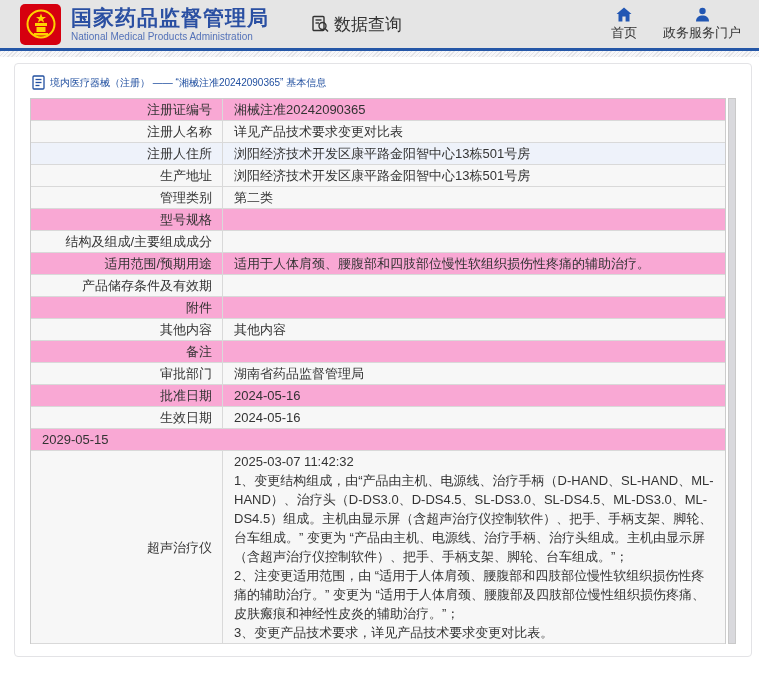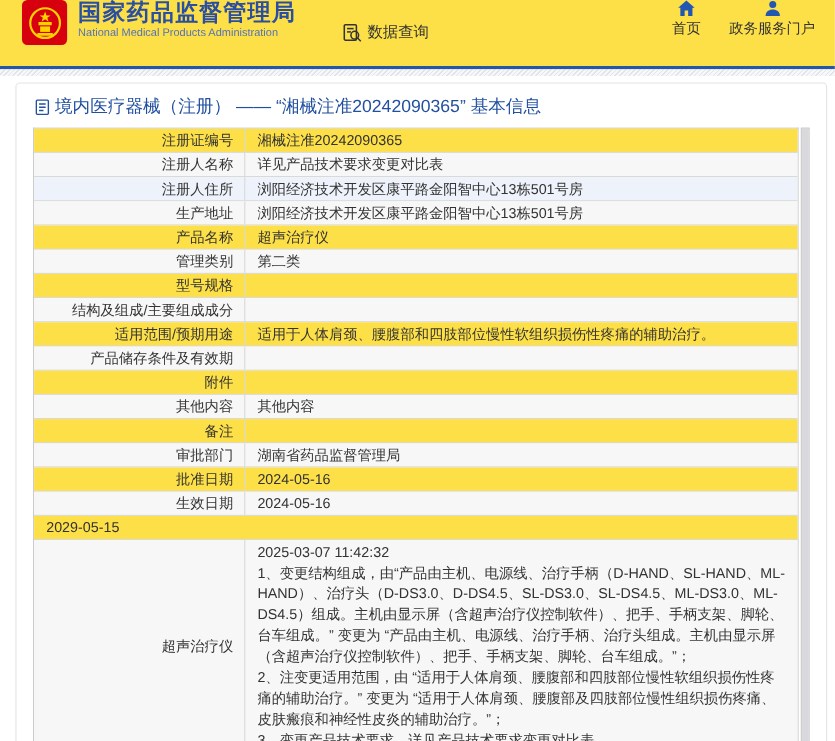--- a/index.html
+++ b/index.html
@@ -6,42 +6,43 @@
   html,body { width: 759px; height: 674px; }
   body {
     font-family: "Liberation Sans", "DejaVu Sans", sans-serif;
     background: #ffffff;
     color: #333;
     font-size: 13px;
     overflow: hidden;
   }
   
   .header {
-    height: 60px;
+    height: 48px;
     display: flex;
+    align-items: center;
     padding: 0 18px 0 20px;
-    background: #fde047;
+    background: #e5e5e5;
   }
   .logo {
     width: 41px; height: 41px;
     background: #d6000f;
     border-radius: 5px;
     display: flex; align-items: center; justify-content: center;
     flex: 0 0 auto;
   }
   .brand { margin-left: 10px; line-height: 1.1; }
   .brand-cn {
     font-size: 21px; font-weight: bold; color: #2a4fa2; letter-spacing: 1px;
     white-space: nowrap;
   }
   .brand-en { font-size: 10px; color: #5472b8; margin-top: 2px; white-space: nowrap; }
   .query {
     margin-left: 42px;
     display: flex; align-items: center; gap: 4px;
-    font-size: 14px; color: #333;
+    font-size: 17px; color: #333;
   }
   .spacer { flex: 1; }
   .topnav { display: flex; gap: 26px; align-items: flex-start; }
   .topnav-item {
     display: flex; flex-direction: column; align-items: center; gap: 2px;
     cursor: pointer;
   }
   .topnav-item .nav-label { font-size: 13px; color: #333; white-space: nowrap; }
   
   .top-rule { height: 3px; background: #2557a7; }
@@ -53,32 +54,32 @@
   .content-box {
     margin: 6px 7px 0 14px;
     width: 738px;
     border: 1px solid #e3e3e6;
     border-radius: 4px;
     background: #fff;
     padding: 9px 15px 12px 15px;
   }
   .breadcrumb {
     display: flex; align-items: center; gap: 5px;
-    color: #2250a0; font-size: 16px;
+    color: #2250a0; font-size: 10px;
     padding: 2px 0 8px 2px;
     white-space: nowrap;
   }
   
   .table-wrap { position: relative; padding-right: 10px; }
   .info-table { border: 1px solid #cccccc; border-bottom: none; }
   .info-row {
     display: flex;
     align-items: center;
     border-bottom: 1px solid #d9d9d9;
-    background: #fde047;
+    background: #f9a8d4;
     min-height: 21px;
   }
   .info-row.alt { background: #f7f7f7; }
   .info-row.hl  { background: #eef2fa; }
   .cell-label {
     width: 192px; flex: 0 0 192px;
     text-align: right;
     padding: 1px 10px 1px 4px;
     border-right: 1px solid #d9d9d9;
     align-self: stretch;
@@ -195,26 +196,20 @@
             <span>注册人住所</span>
           </div>
           <div class="cell-value">浏阳经济技术开发区康平路金阳智中心13栋501号房</div>
         </div>
         <div class="info-row alt">
           <div class="cell-label">
             <span>生产地址</span>
           </div>
           <div class="cell-value">浏阳经济技术开发区康平路金阳智中心13栋501号房</div>
         </div>
-        <div class="info-row">
-          <div class="cell-label">
-            <span>产品名称</span>
-          </div>
-          <div class="cell-value">超声治疗仪</div>
-        </div>
         <div class="info-row alt">
           <div class="cell-label">
             <span>管理类别</span>
           </div>
           <div class="cell-value">第二类</div>
         </div>
         <div class="info-row">
           <div class="cell-label">
             <span>型号规格</span>
           </div>

